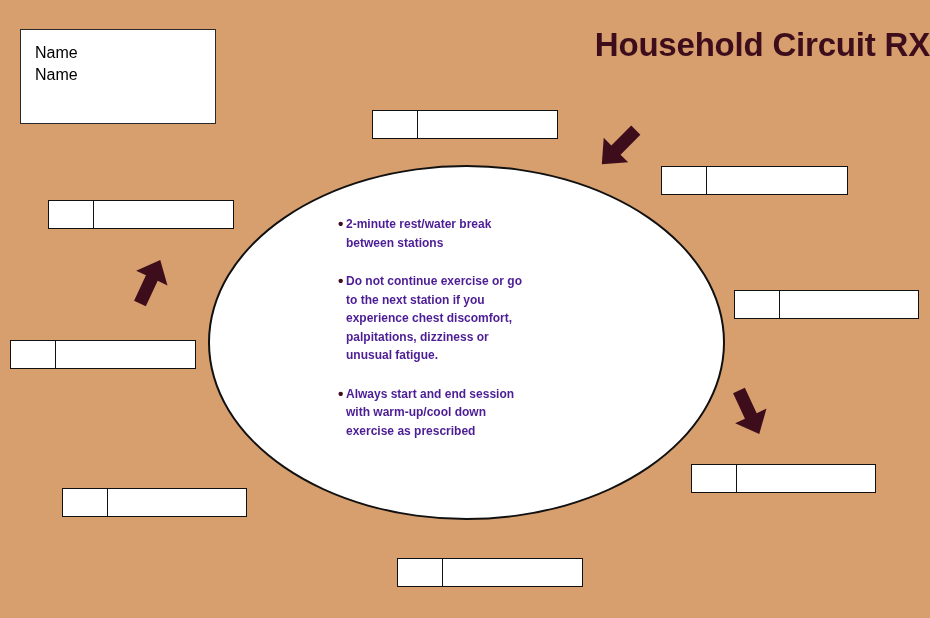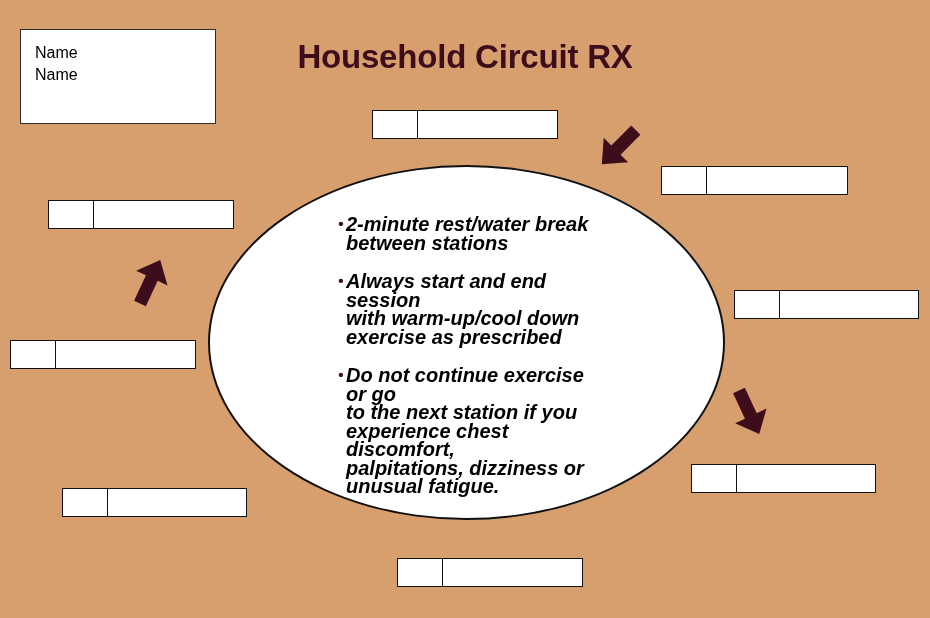--- a/index.html
+++ b/index.html
@@ -20,26 +20,25 @@
     background: #d79e6e;
     box-sizing: border-box;
   }
 
   
   .title {
     position: absolute;
     left: 0;
     top: 26px;
     width: 930px;
-    text-align: center;
+    text-align: right;
     font-size: 33px;
     font-weight: bold;
     color: #3d0d1c;
     letter-spacing: -0.2px;
-    margin-top: 12px;
   }
 
   
   .info-box {
     position: absolute;
     left: 20px;
     top: 29px;
     width: 196px;
     height: 95px;
     background: #ffffff;
@@ -66,28 +65,27 @@
     box-sizing: border-box;
   }
   .oval-text {
     position: absolute;
     left: 338px;
     top: 215px;
     width: 260px;
   }
   .bullet {
     position: relative;
-    font-size: 20px;
+    font-size: 12px;
     font-weight: bold;
-    color: #000000;
+    color: #4c1d95;
     line-height: 18.5px;
     margin-bottom: 20px;
     padding-left: 8px;
     white-space: pre-line;
-    font-style: italic;
   }
   .bullet:last-child { margin-bottom: 0; }
   .bullet::before {
     content: "\2022";
     position: absolute;
     left: 0;
     top: 0;
     font-size: 15.5px;
     color: #3d0d1c;
   }
@@ -130,28 +128,28 @@
 
   <div class="info-box">
     <div class="info-line">Name</div>
     <div class="info-line">Name</div>
   </div>
 
   <div class="oval"></div>
   <div class="oval-text">
     <div class="bullet">2-minute rest/water break
  between stations</div>
-    <div class="bullet">Always start and end session
- with warm-up/cool down
- exercise as prescribed</div>
     <div class="bullet">Do not continue exercise or go
  to the next station if you
  experience chest discomfort,
  palpitations, dizziness or
  unusual fatigue.</div>
+    <div class="bullet">Always start and end session
+ with warm-up/cool down
+ exercise as prescribed</div>
   </div>
 
   <div class="station" style="left:372px; top:110px; width:186px;">
     <div class="num-cell"></div>
     <div class="name-cell"></div>
   </div>
 
   <div class="station" style="left:661px; top:166px; width:187px;">
     <div class="num-cell"></div>
     <div class="name-cell"></div>

